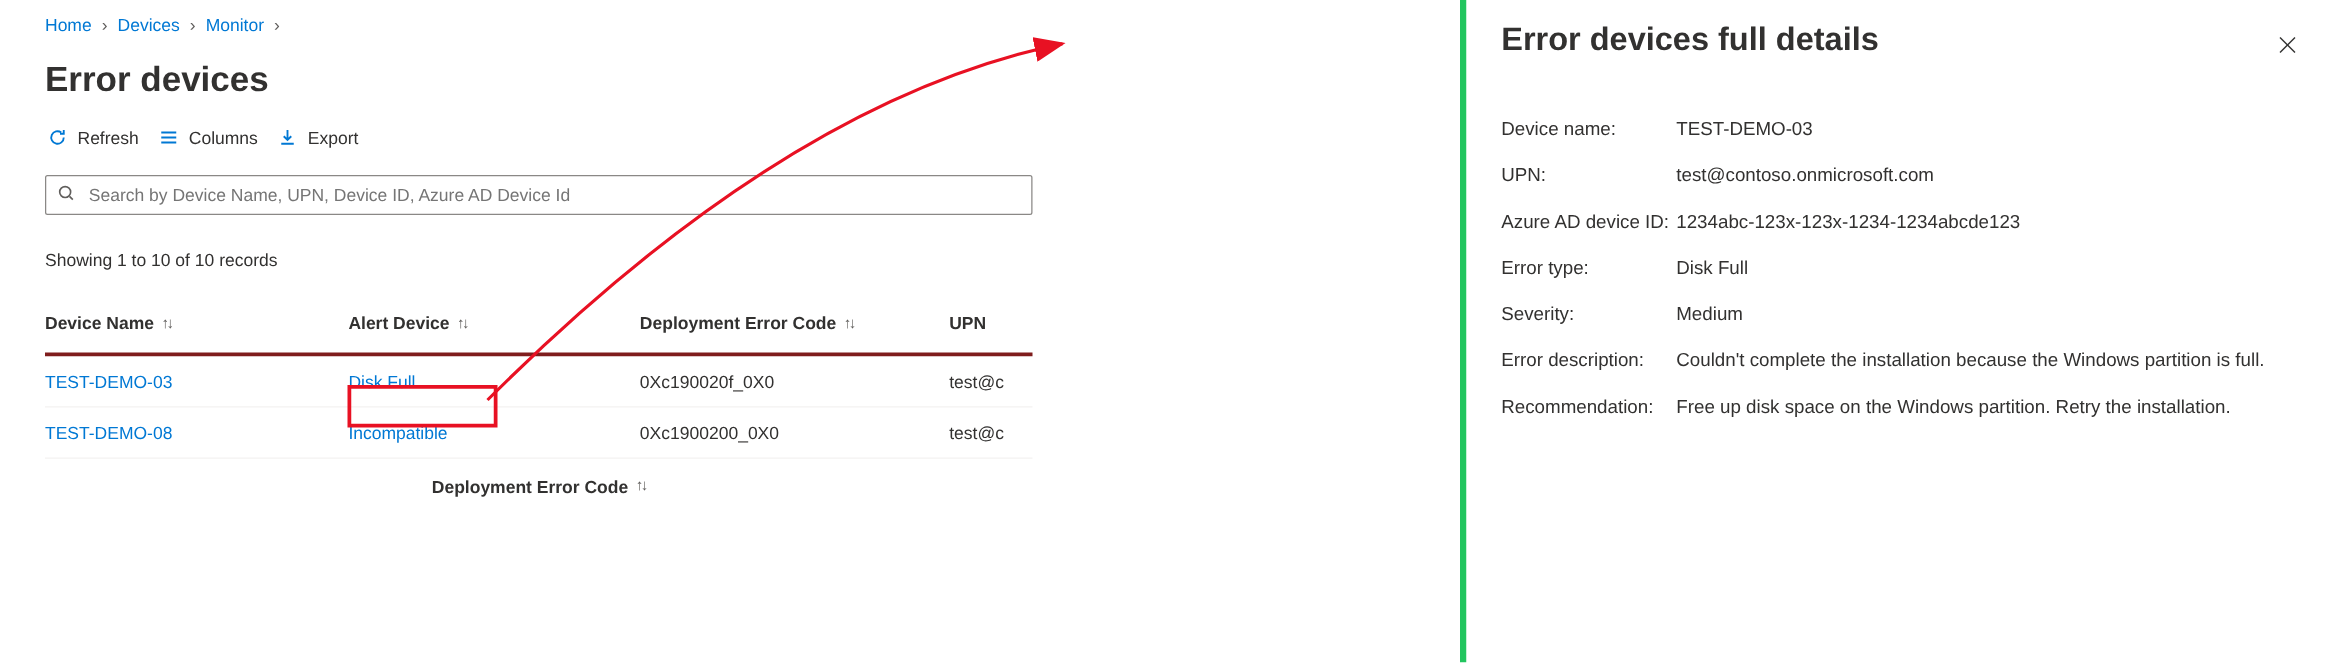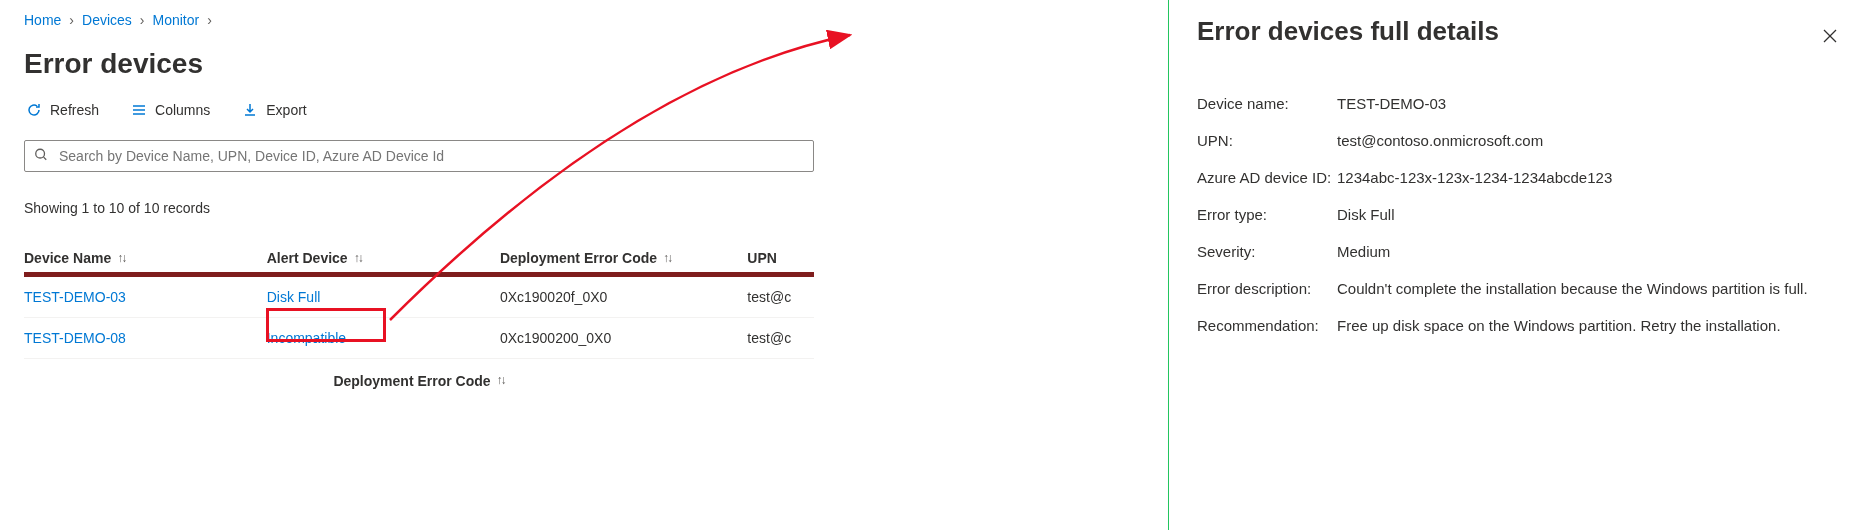--- a/index.html
+++ b/index.html
@@ -1,38 +1,38 @@
 <!DOCTYPE html>
 <html><head>
 <meta charset="utf-8">
 <style>
   * { box-sizing: border-box; margin: 0; padding: 0; }
   body { font-family: "Segoe UI", -apple-system, sans-serif; font-size: 14px; color: #323130; background: #fff; width: 1868px; height: 530px; overflow: hidden; position: relative; }
   
-  .left-pane { position: absolute; left: 4px; top: 0; width: 830px; height: 522px; padding: 4px 20px; }
-  .right-pane { position: absolute; right: 0; top: 0; width: 700px; height: 530px; padding: 16px 28px; background: #fff; border-left: 1px solid #22c55e; }
+  .left-pane { position: absolute; left: 16px; top: 0; width: 830px; height: 522px; padding: 4px 20px; }
+  .right-pane { position: absolute; right: 0; top: 0; width: 700px; height: 530px; padding: 16px 28px; background: #fff; border-left: 5px solid #22c55e; }
   
   .breadcrumb { display: flex; align-items: center; gap: 8px; font-size: 14px; margin-top: 8px; }
   .breadcrumb a { color: #0078d4; text-decoration: none; }
   .breadcrumb .sep { color: #605e5c; }
   
   .page-title { font-size: 28px; font-weight: 600; margin: 20px 0 1px 0; color: #323130; }
   
-  .toolbar { display: flex; align-items: center; gap: 28px; margin-top: 18px; }
+  .toolbar { display: flex; align-items: center; gap: 12px; margin-top: 18px; }
   .toolbar-btn { display: inline-flex; align-items: center; gap: 8px; background: none; border: none; color: #323130; font-size: 14px; cursor: pointer; padding: 4px 2px; }
   .toolbar-btn .ticon { display: inline-flex; width: 16px; height: 16px; color: #0078d4; }
   .toolbar-btn .ticon svg { width: 16px; height: 16px; }
   
   .search-wrap { margin-top: 18px; position: relative; }
   .search-wrap .sicon { position: absolute; left: 10px; top: 50%; transform: translateY(-50%); color: #605e5c; }
   .search-wrap input { width: 100%; padding: 7px 10px 7px 34px; border: 1px solid #8a8886; border-radius: 2px; font-size: 14px; }
   
   .records-label { margin-top: 28px; font-size: 14px; color: #323130; }
   
-  .col-headers { display: flex; margin-top: 34px; border-bottom: 5px solid #7f1d1d; padding-bottom: 6px; }
+  .col-headers { display: flex; margin-top: 34px; border-bottom: 3px solid #7f1d1d; padding-bottom: 16px; }
   .col { font-weight: 600; font-size: 14px; display: flex; align-items: center; gap: 6px; }
   .col-device { width: 255px; }
   .col-alert { width: 245px; }
   .col-error { width: 260px; }
   .col-upn { width: 70px; }
   .sort-arrows { font-size: 12px; color: #605e5c; letter-spacing: -2px; }
   
   .data-row { display: flex; padding: 12px 0; border-bottom: 1px solid #f3f2f1; }
   .cell { font-size: 14px; }
   .cell-device { width: 255px; }

